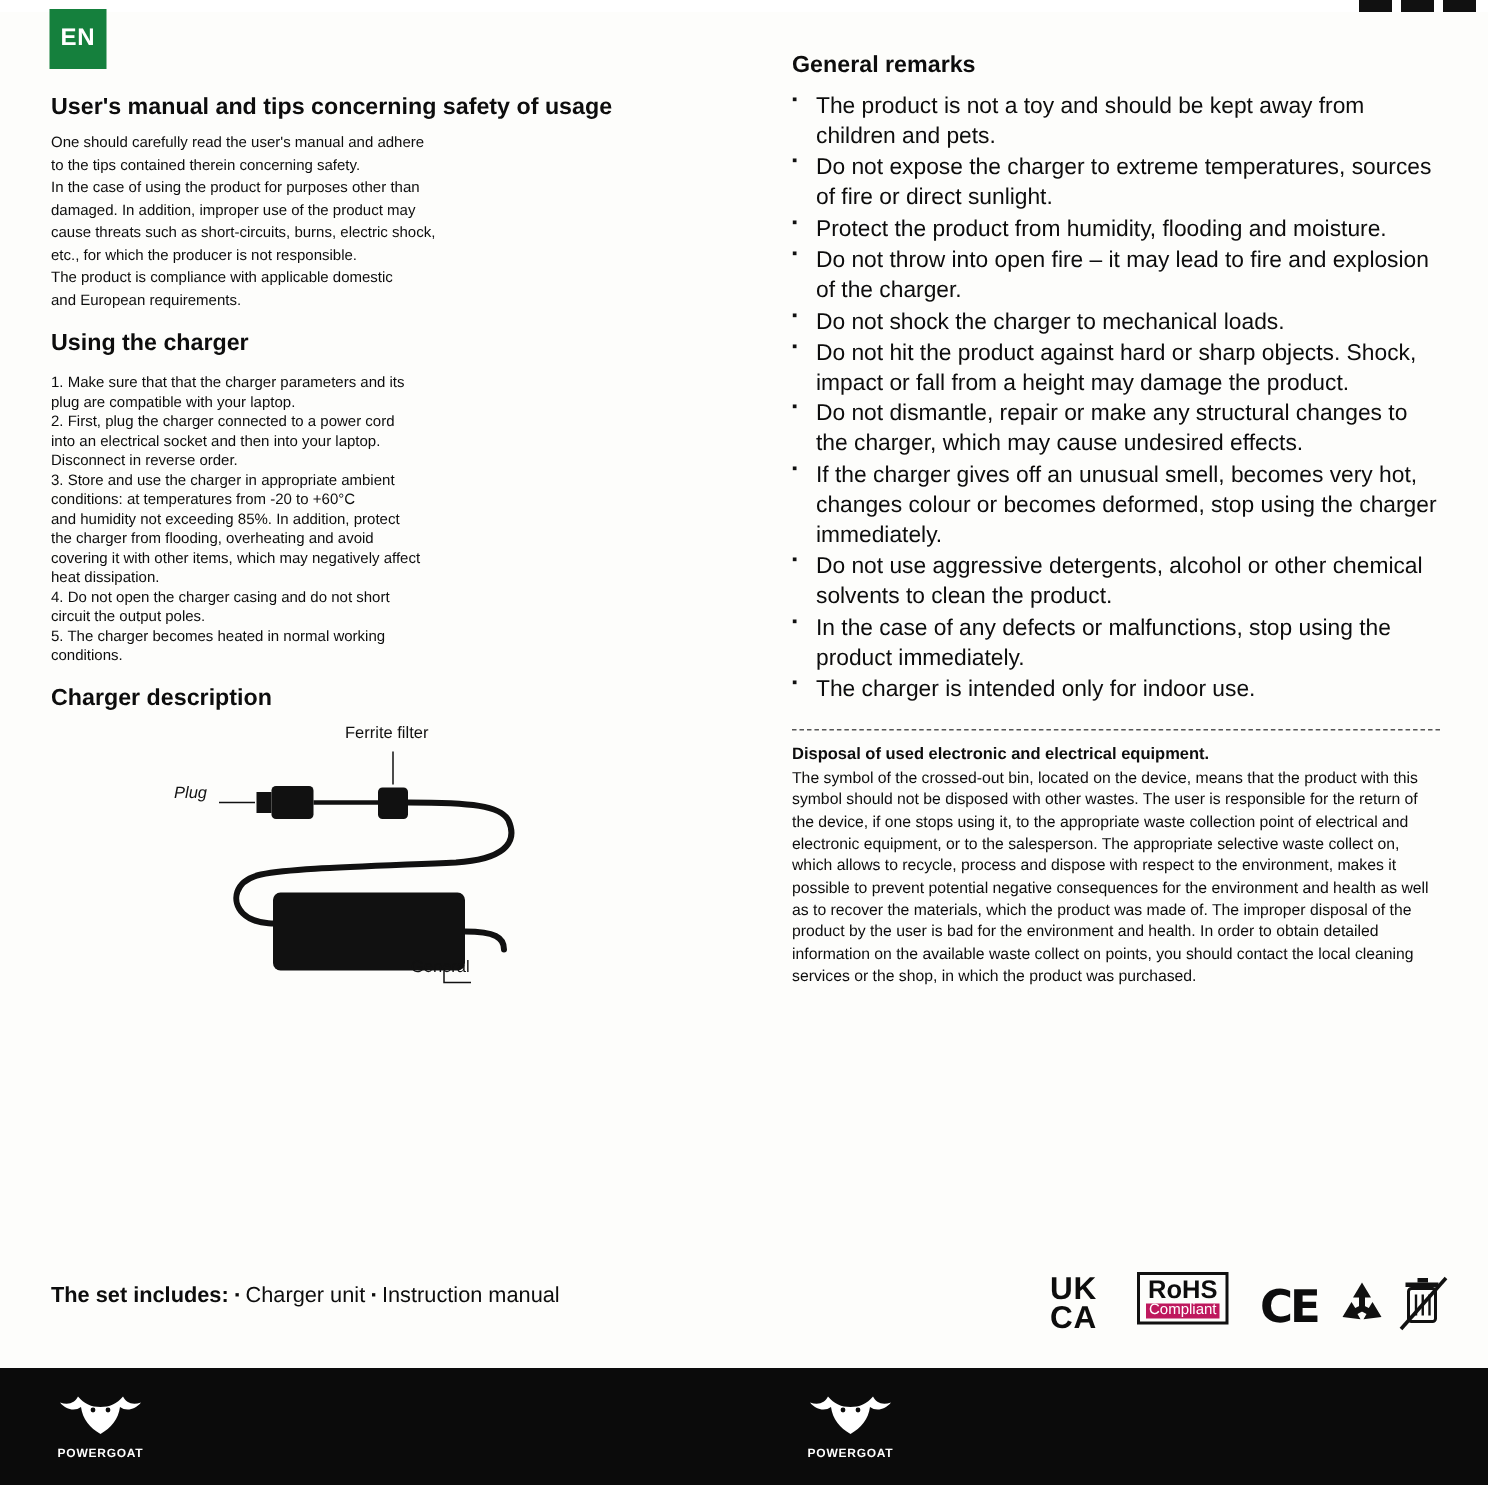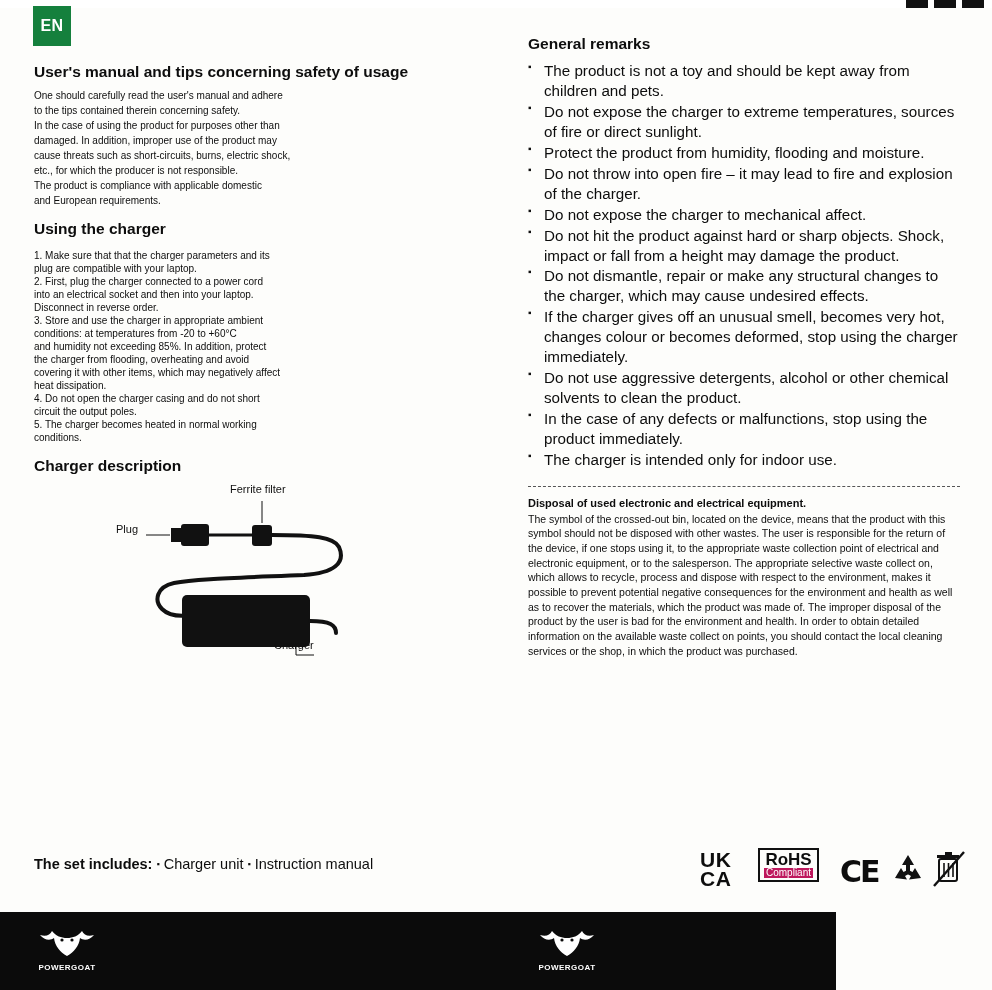--- a/index.html
+++ b/index.html
@@ -119,21 +119,21 @@
     margin-top: 6px;
   }
   .diagram svg { display: block; }
   .lbl {
     position: absolute;
     font-size: 11px;
     color: #111;
     white-space: nowrap;
   }
   .lbl-ferrite { left: 196px; top: 0px; }
-  .lbl-plug { left: 82px; top: 40px; }
+  .lbl-plug { left: 82px; top: 40px; font-style: italic; }
   .lbl-charger { left: 240px; top: 156px; }
 
   .set-includes {
     position: absolute;
     left: 34px; top: 856px;
     font-size: 14.5px;
   }
   .set-includes b { font-weight: bold; }
   .set-includes .sq { font-size: 9px; position: relative; top: -2px; margin: 0 4px; }
 
@@ -162,21 +162,21 @@
     font-size: 30px; font-weight: bold; font-family: "DejaVu Sans", sans-serif;
     letter-spacing: -2px;
   }
   .wee { position: absolute; left: 190px; top: 6px; }
   .bin { position: absolute; left: 232px; top: 4px; }
 
   
   .bottom-bar {
     position: absolute;
     left: 0; top: 912px;
-    width: 836px; height: 78px;
+    width: 992px; height: 78px;
     background: #0b0b0b;
   }
   .logo {
     position: absolute;
     top: 14px;
     width: 74px; height: 52px;
     color: #ffffff;
     text-align: center;
   }
   .logo.l1 { left: 30px; }
@@ -260,37 +260,37 @@
         <rect x="160" y="120" width="14" height="12" rx="2" fill="#111"></rect>
 
         <rect x="148" y="112" width="128" height="52" rx="5" fill="#111"></rect>
 
         <path d="M 276 138 C 296 138, 302 142, 302 150" stroke="#111" stroke-width="4" fill="none" stroke-linecap="round"></path>
 
         <path d="M 262 164 L 262 172 L 280 172" stroke="#111" stroke-width="1" fill="none"></path>
       </svg>
       <div class="lbl lbl-ferrite">Ferrite filter</div>
       <div class="lbl lbl-plug">Plug</div>
-      <div class="lbl lbl-charger">Charger</div>
+      <div class="lbl lbl-charger">General</div>
     </div>
   </div>
 
   <div class="set-includes">
     <b>The set includes:</b><span class="sq">▪</span><span>Charger unit</span><span class="sq">▪</span><span>Instruction manual</span>
   </div>
 
   <div class="col-right">
     <h2 class="sec">General remarks</h2>
 
     <ul class="bullets">
       <li>The product is not a toy and should be kept away from children and pets.</li>
       <li>Do not expose the charger to extreme temperatures, sources of fire or direct sunlight.</li>
       <li>Protect the product from humidity, flooding and moisture.</li>
       <li>Do not throw into open fire – it may lead to fire and explosion of the charger.</li>
-      <li>Do not expose the charger to mechanical affect.</li>
+      <li>Do not shock the charger to mechanical loads.</li>
       <li>Do not hit the product against hard or sharp objects. Shock, impact or fall from a height may damage the product.</li>
       <li>Do not dismantle, repair or make any structural changes to the charger, which may cause undesired effects.</li>
       <li>If the charger gives off an unusual smell, becomes very hot, changes colour or becomes deformed, stop using the charger immediately.</li>
       <li>Do not use aggressive detergents, alcohol or other chemical solvents to clean the product.</li>
       <li>In the case of any defects or malfunctions, stop using the product immediately.</li>
       <li>The charger is intended only for indoor use.</li>
     </ul>
 
     <div class="dashed-sep"></div>
 

